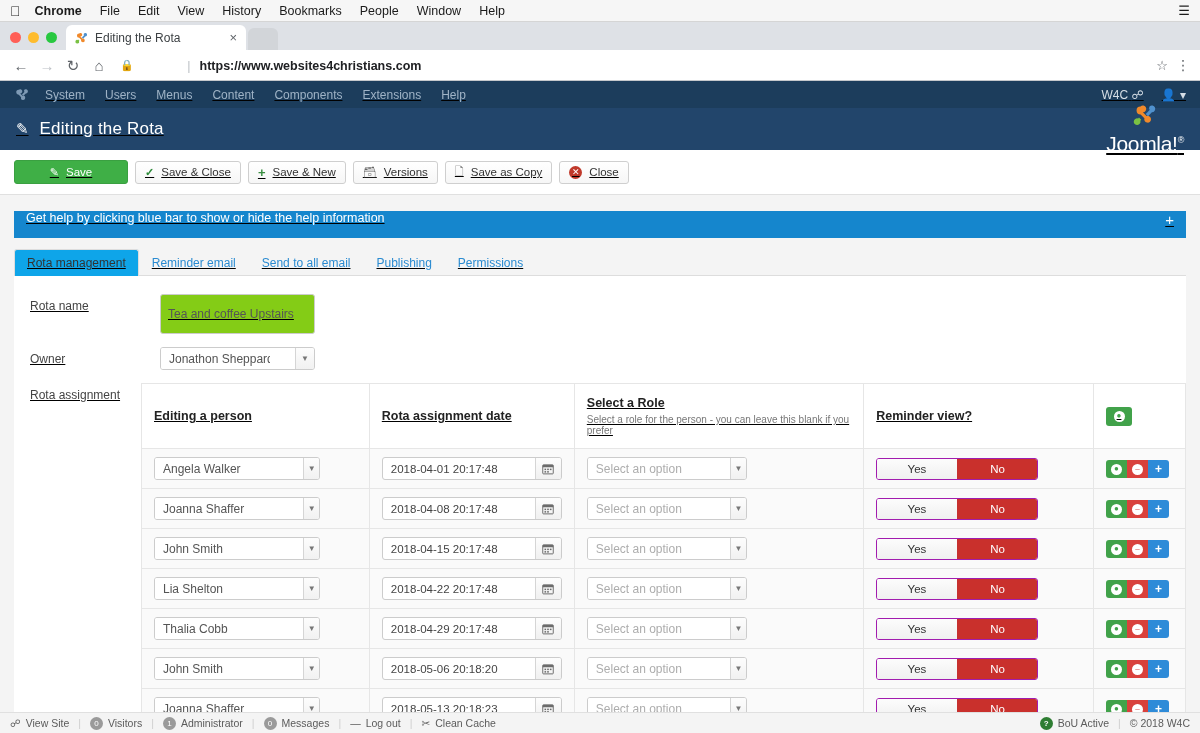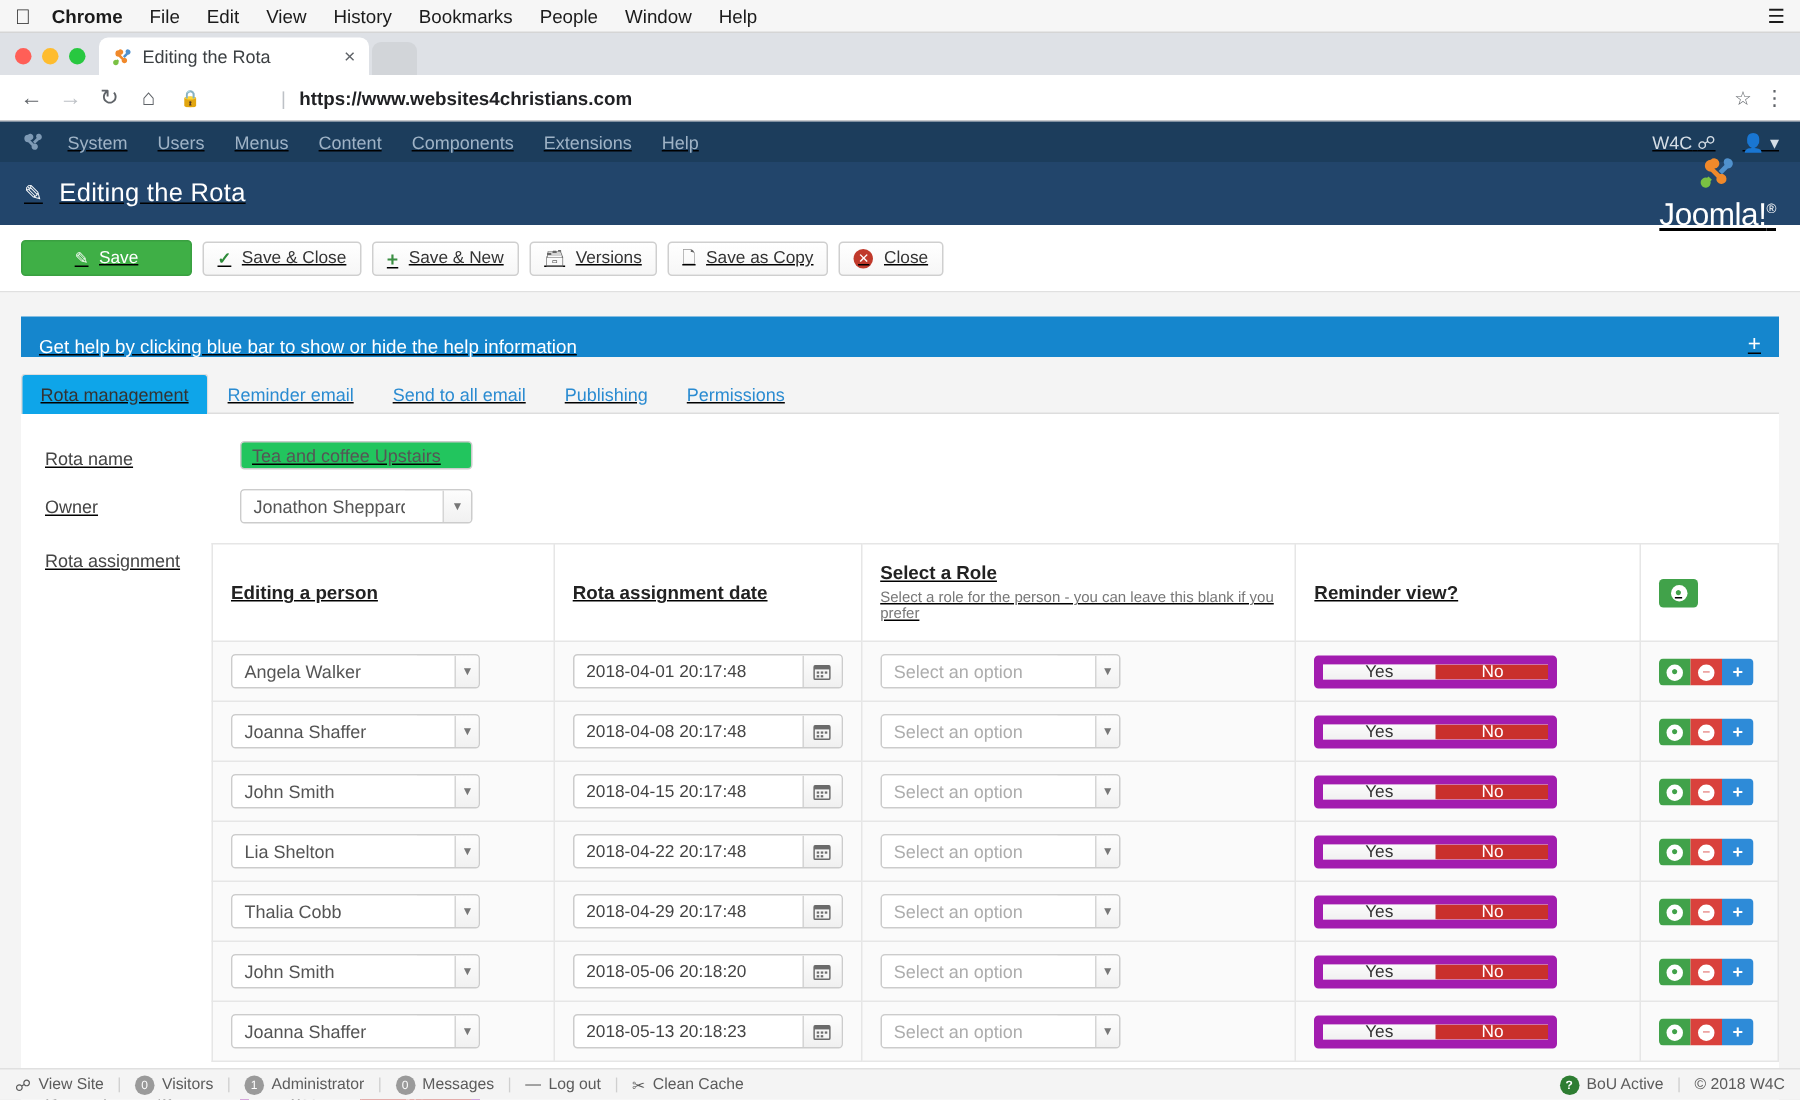--- a/index.html
+++ b/index.html
@@ -122,21 +122,21 @@
   .tb-btn.primary .ic { color:#fff; }
   .tb-btn .ic.ok { color:#2e8b3a; font-weight:bold;}
   .tb-btn .ic.plus { color:#3b8f43; font-weight:bold; font-size:13px;}
   .tb-btn .ic.x { color:#fff; background:#c0392b; border-radius:50%; width:13px; height:13px;
                   font-size:9px; justify-content:center; }
 
   .body-wrap { padding:16px 14px 0 14px; background:#f4f4f4;}
 
   .helpbar {
     background:#1586cd; color:#fff; height:27px;
-    display:flex; align-items:flex-end; padding:0 12px;
+    display:flex; align-items:flex-start; padding:0 12px;
     font-size:12.5px;
   }
   .helpbar .spc { flex:1; }
   .helpbar .plus { font-size:15px; }
 
   .tabs { display:flex; align-items:flex-end; margin-top:11px; border-bottom:1px solid #ddd; }
   .tab-item {
     padding:6px 12px 6px 12px; font-size:12px; color:#2a8bd1;
     border:1px solid transparent; border-bottom:none; margin-bottom:-1px;
     border-radius:3px 3px 0 0;
@@ -145,22 +145,22 @@
     background:#0ea5e9; border-color:#ddd; border-bottom-color:#fff; color:#333;
   }
 
   .form-area { background:#fff; padding:18px 0 0 0; }
 
   .frow { display:flex; align-items:flex-start; margin-bottom:13px; }
   .flabel { width:146px; padding-left:16px; font-size:12px; color:#444; padding-top:5px; }
   .fctl { flex:1; }
 
   .txtinput {
-    width:155px; height:19px; border:1px solid #ccc; border-radius:3px;
-    background:#22c55e; font-size:12px; color:#555; padding:0 7px;
+    width:155px; height:40px; border:1px solid #ccc; border-radius:3px;
+    background:#84cc16; font-size:12px; color:#555; padding:0 7px;
     display:flex; align-items:center;
   }
   .selbox {
     display:inline-flex; align-items:stretch;
     border:1px solid #ccc; border-radius:3px; overflow:hidden;
     background:#fff; height:23px;gap:25px;
   }
   .selbox .val {
     padding:0 8px; font-size:12px; color:#555; display:flex; align-items:center;
     background:#fff; white-space:nowrap; overflow:hidden;
@@ -198,21 +198,21 @@
   }
   .date-field .val { flex:1; padding:0 8px; font-size:11.5px; color:#444; display:flex; align-items:center;}
   .date-field .cal {
     width:26px; border-left:1px solid #d5d5d5;
     background:linear-gradient(#fdfdfd,#f0f0f0);
     display:flex; align-items:center; justify-content:center;
   }
   .role-sel { width:160px; }
   .role-sel .val { width:140px; }
 
-  .yesno { display:inline-flex; border-radius:3px; overflow:hidden; border:6px solid #a21caf; width:162px; height:22px;}
+  .yesno { display:inline-flex; border-radius:3px; overflow:hidden; border:1px solid #a21caf; width:162px; height:22px;}
   .yesno .yes {
     flex:1; background:linear-gradient(#fcfcfc,#f0f0f0);
     display:flex; align-items:center; justify-content:center;
     font-size:11.5px; color:#333; border-right:1px solid #c53030;
   }
   .yesno .no {
     flex:1; background:#c9302c; color:#fff;
     display:flex; align-items:center; justify-content:center; font-size:11.5px;
   }
   .yesno.large { width:160px; height:23px; }

